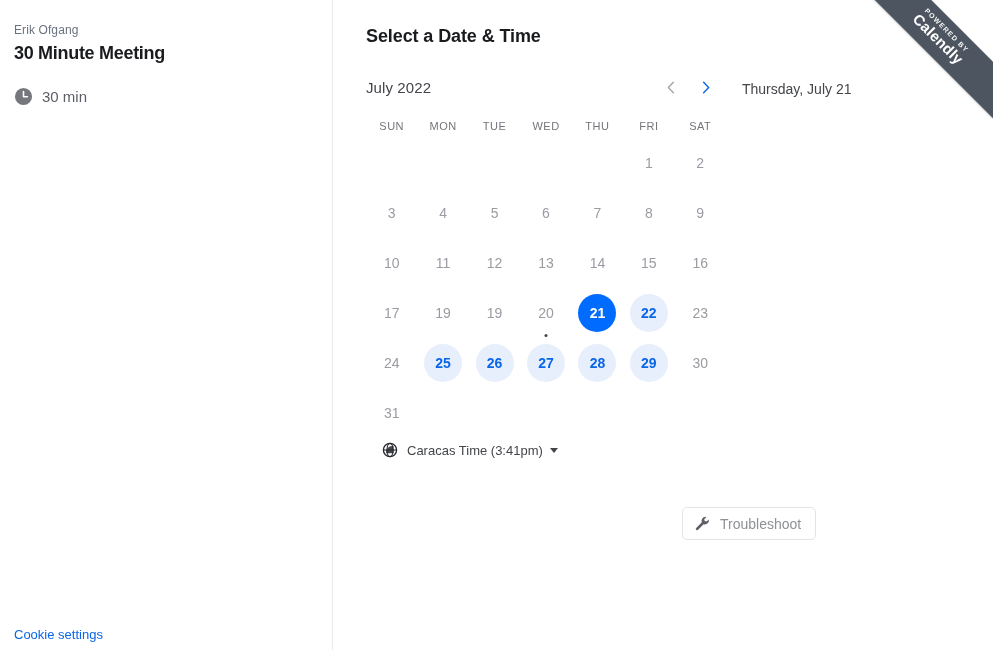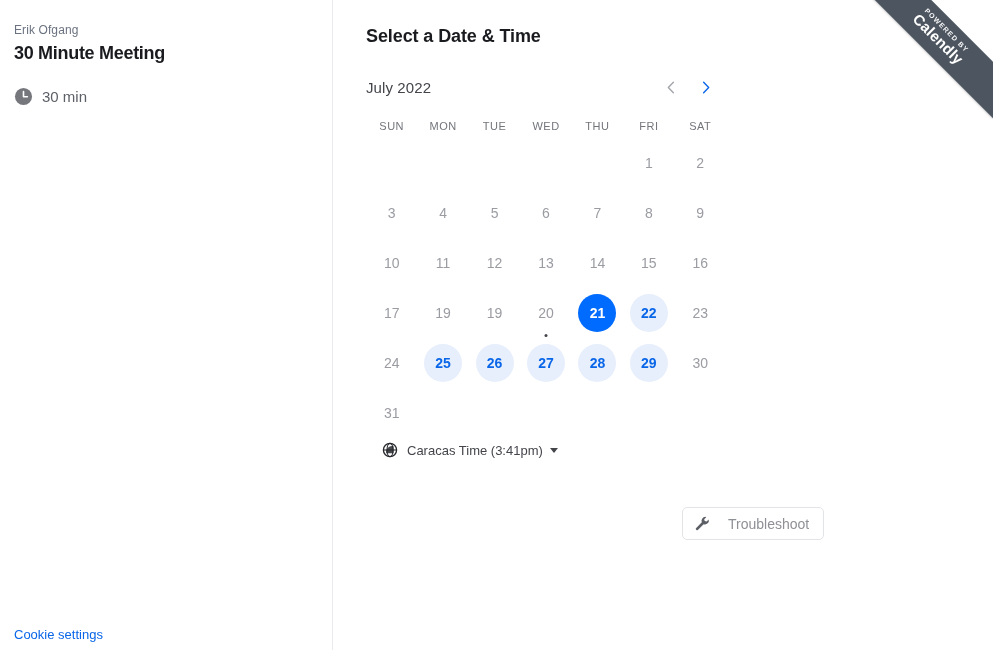--- a/index.html
+++ b/index.html
@@ -258,21 +258,21 @@
     position: absolute;
     left: 349px;
     bottom: 8px;
     height: 33px;
     padding: 0 14px 0 11px;
     background: #ffffff;
     border: 1px solid #e3e4e8;
     border-radius: 5px;
     display: flex;
     align-items: center;
-    gap: 17px;
+    gap: 9px;
     font-family: inherit;
     font-size: 14px;
     color: #8e9096;
     cursor: pointer;
   }
   .wrench-icon { width: 17px; height: 17px; display: block; }
 
   
   .ribbon {
     position: absolute;
@@ -493,20 +493,21 @@
               <path d="M1.6 8 H14.4" fill="none" stroke="#26282d" stroke-width="1.1"></path>
               <path d="M4.2 11.2 A6 6 0 0 1 11.6 4.2 L11.6 11.2 Z" fill="#26282d" opacity="0.85"></path>
             </svg>
           </span>
           <span class="timezone-text">Caracas Time (3:41pm)</span>
           <span class="caret"></span>
         </div>
       </div>
 
       <div class="slots-col">
+        <div class="slots-date">Thursday, July 21</div>
       </div>
 
     </div>
 
     <button class="troubleshoot-btn">
       <span class="wrench-icon">
         <svg viewBox="0 0 20 20" width="17" height="17" aria-hidden="true">
           <path d="M13.4 2.2a4.6 4.6 0 0 0-4.2 6.4L2.9 14.9a1.6 1.6 0 1 0 2.2 2.2l6.3-6.3a4.6 4.6 0 0 0 5.9-5.6l-2.5 2.5-2.2-.6-.6-2.2 2.4-2.4a4.6 4.6 0 0 0-1-.3z" fill="#5c5f66"></path>
         </svg>
       </span>

